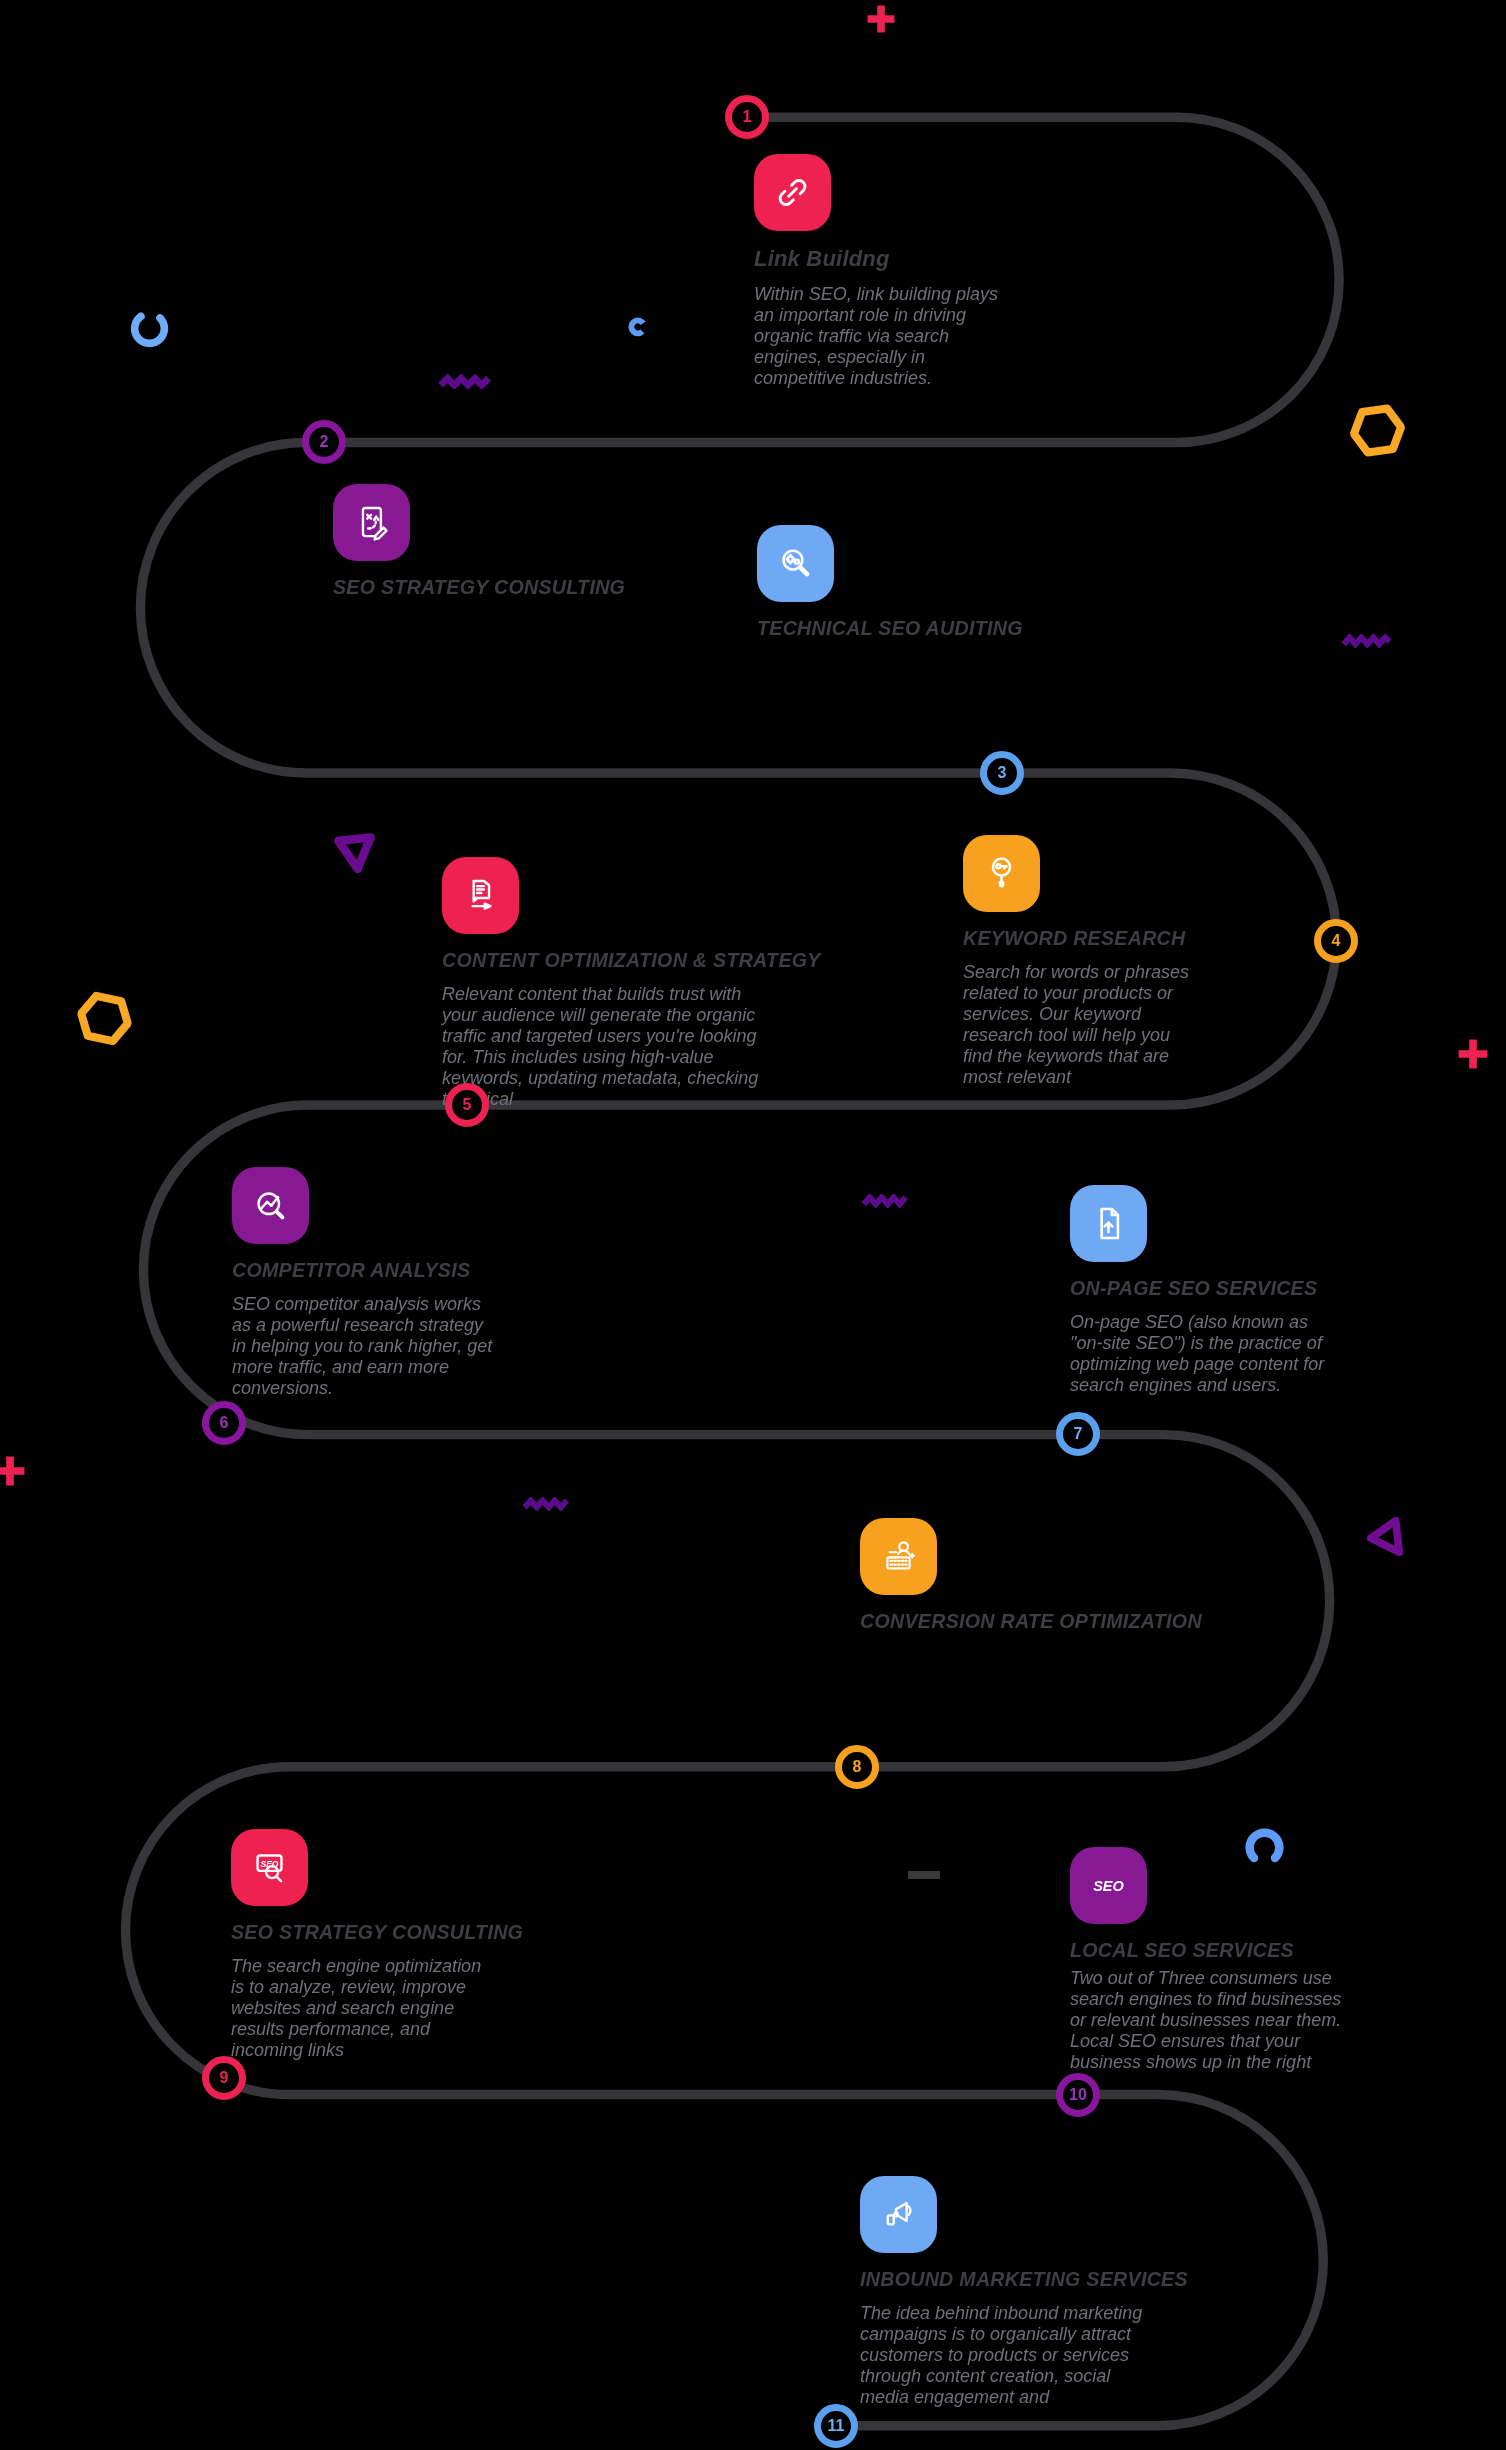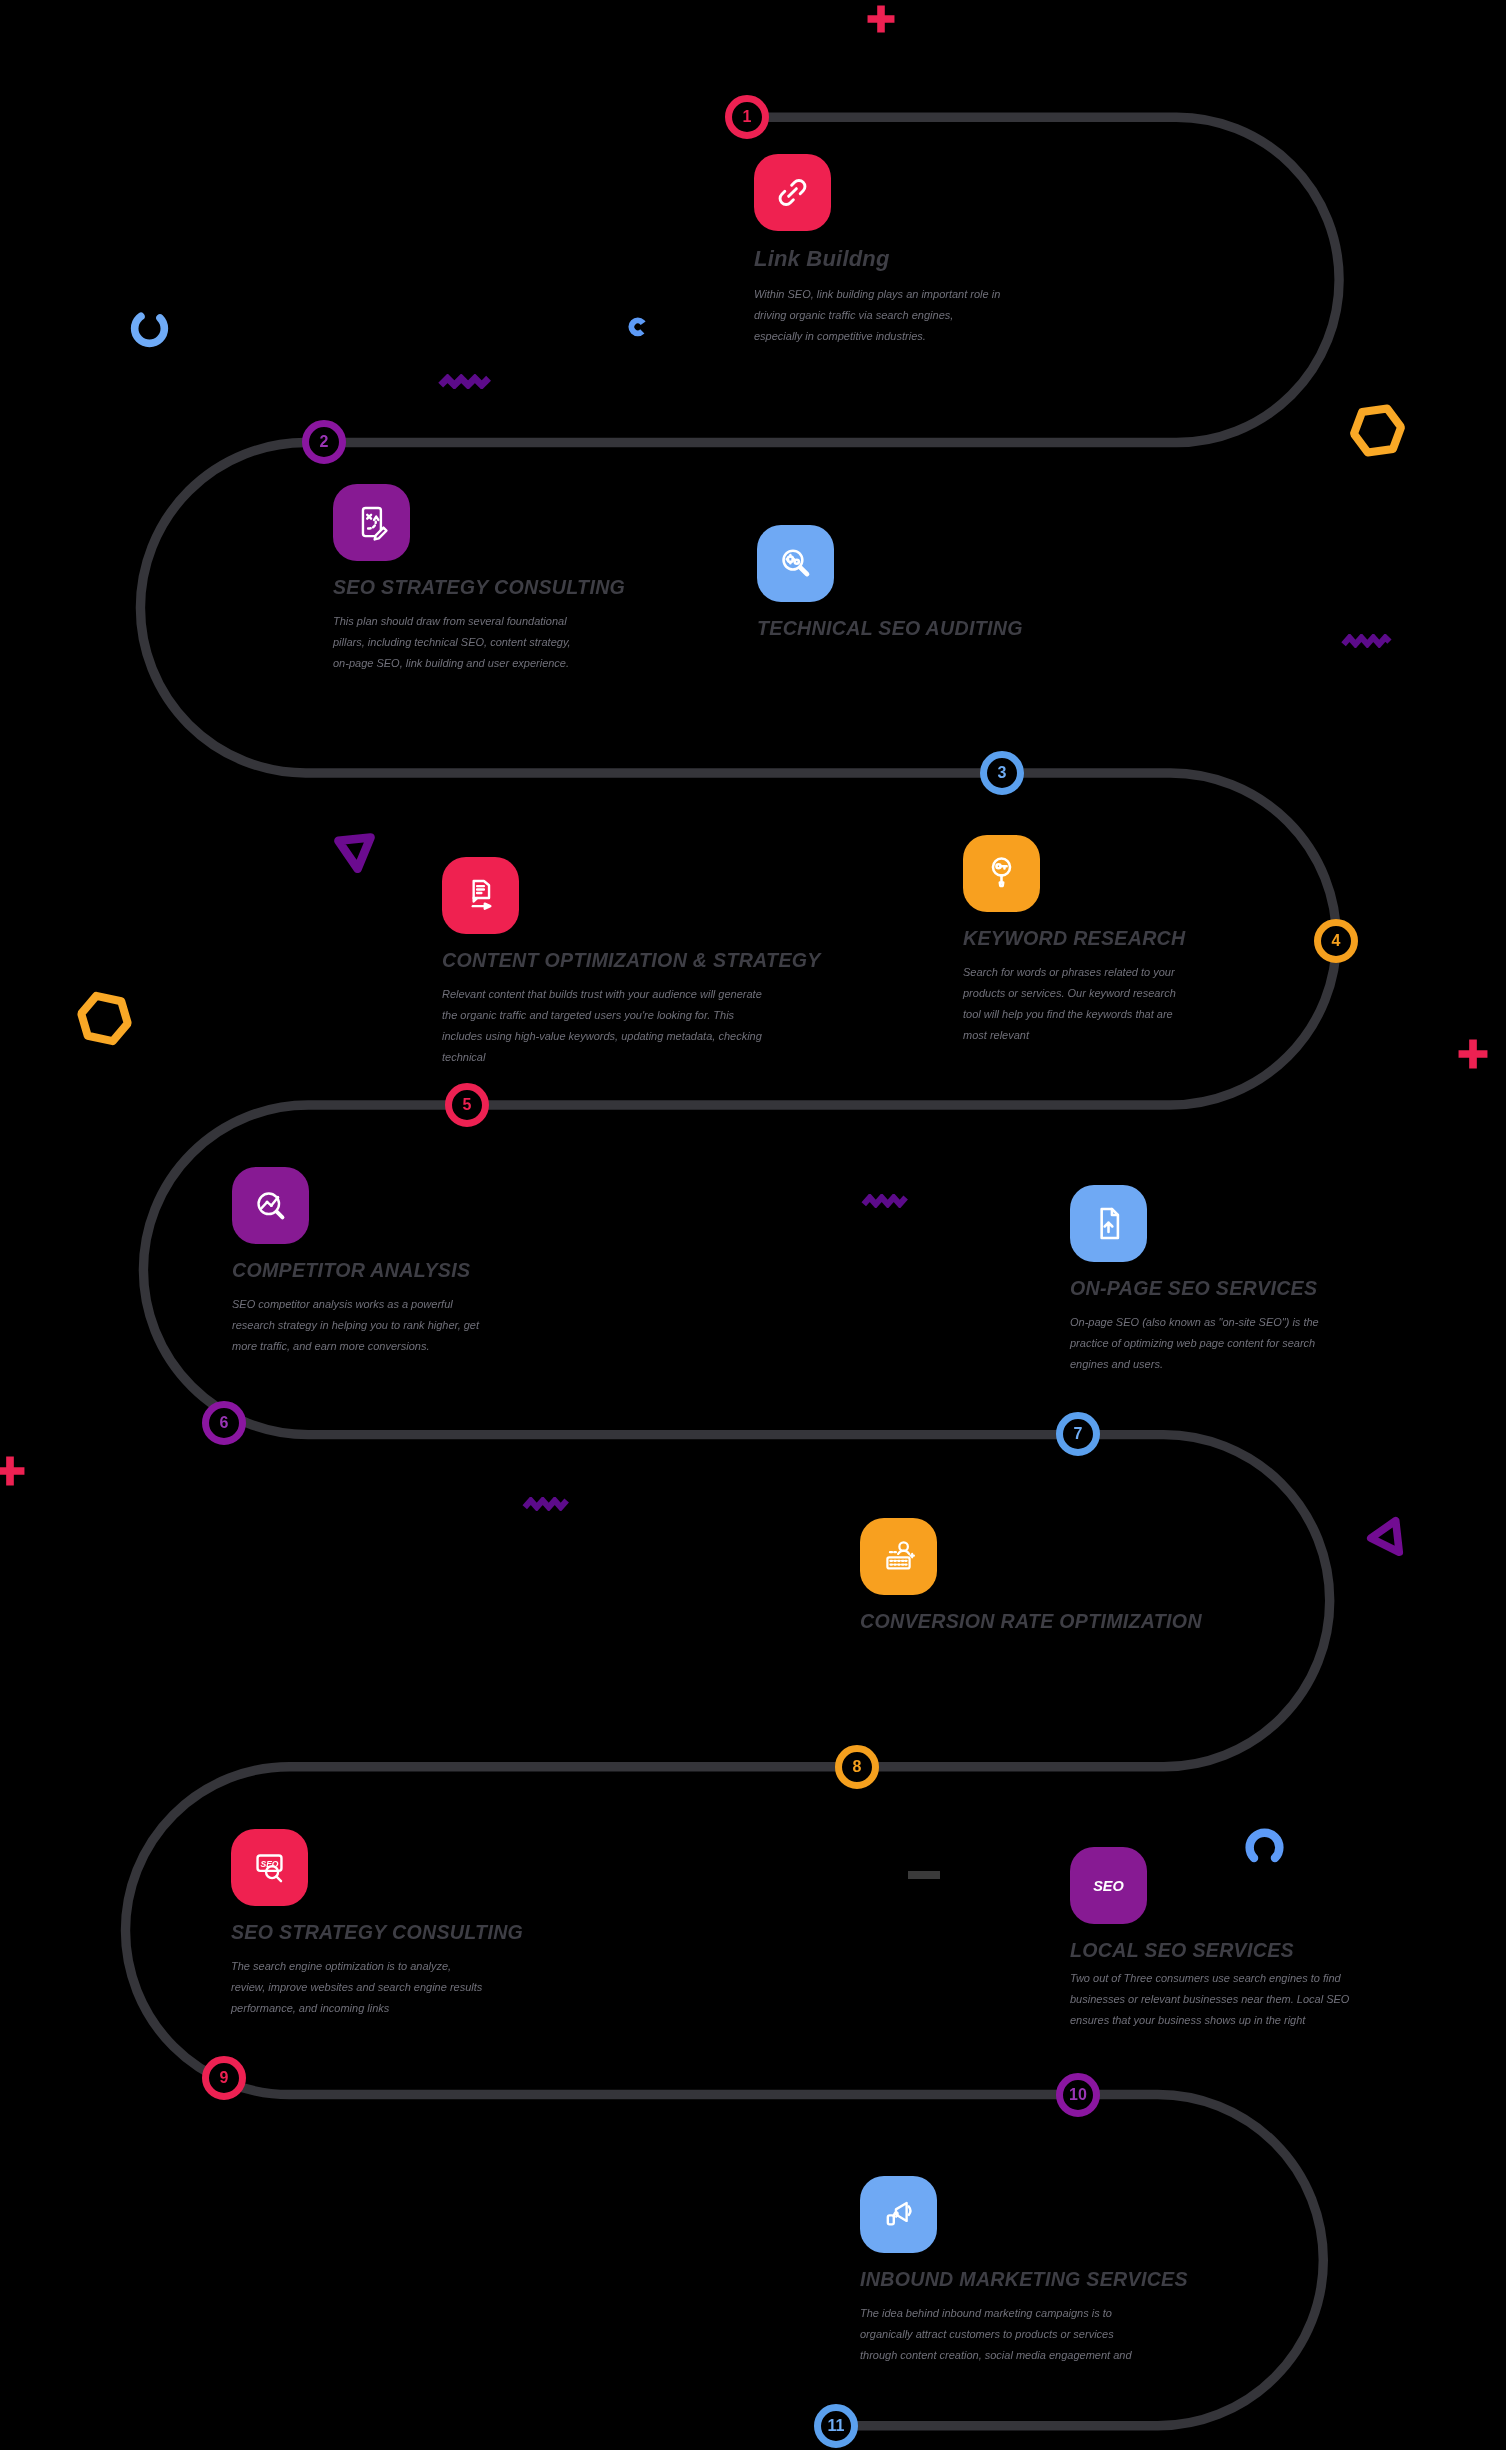--- a/index.html
+++ b/index.html
@@ -23,21 +23,21 @@
 
   
   .card{position:absolute;z-index:2;font-style:italic;}
   .icon-box{width:77px;height:77px;border-radius:24px;display:flex;align-items:center;justify-content:center;}
   .icon-box.red{background:#EF2150;}
   .icon-box.purple{background:#871A93;}
   .icon-box.blue{background:#6FA9F4;}
   .icon-box.orange{background:#F8A01F;}
   .card-title{margin:14.5px 0 0 0;font-size:19.6px;font-weight:bold;color:#3E3E45;letter-spacing:0.3px;}
   .card-title.big{font-size:22px;letter-spacing:0.2px;}
-  .card-desc{margin:12px 0 0 0;font-size:11px;line-height:21px;color:#70707A;}
+  .card-desc{margin:12px 0 0 0;font-size:18px;line-height:21px;color:#70707A;}
   .c1{left:754px;top:154px;}  .c1 .card-desc{width:248px;}
   .c2{left:333px;top:484px;}  .c2 .card-desc{width:256px;}
   .c3{left:757px;top:525px;}  .c3 .card-desc{width:256px;}
   .c4{left:963px;top:835px;} .c4 .card-desc{width:232px;}
   .c5{left:442px;top:857px;} .c5 .card-desc{width:329px;}
   .c6{left:232px;top:1167px;} .c6 .card-desc{width:263px;}
   .c7{left:1070px;top:1185px;}.c7 .card-desc{width:269px;}
   .c8{left:860px;top:1518px;}.c8 .card-desc{width:297px;}
   .c9{left:231px;top:1829px;} .c9 .card-desc{width:252px;}
   .c10{left:1070px;top:1847px;}.c10 .card-desc{width:286px;margin-top:6px;}
@@ -115,21 +115,20 @@
     <div class="icon-box purple">
       <svg width="41" height="41" viewBox="0 0 48 48" fill="none" stroke="#fff" stroke-width="2.8" stroke-linecap="round" stroke-linejoin="round">
         <rect x="14" y="7" width="21" height="33" rx="3"></rect>
         <path d="M19 15l4.5 4.5M23.5 15 19 19.5"></path>
         <path d="M20 31c6 0 9-3 9-8" stroke-dasharray="3 3"></path>
         <path d="M27 21l2.5-4 2.5 4"></path>
         <path d="M29 39l9-9 3.5 3.5-9 9-4.8 1.3z" fill="#871A93"></path>
       </svg>
     </div>
     <h3 class="card-title">SEO STRATEGY CONSULTING</h3>
-    <p class="card-desc">This plan should draw from several foundational pillars, including technical SEO, content strategy, on-page SEO, link building and user experience.</p>
   </div>
 
   <div class="card c3">
     <div class="icon-box blue">
       <svg width="41" height="41" viewBox="0 0 48 48" fill="none" stroke="#fff" stroke-width="3" stroke-linecap="round" stroke-linejoin="round">
         <circle cx="21" cy="20" r="11"></circle>
         <path d="M29.5 28.5 37.5 36.5" stroke-width="5.5"></path>
         <circle cx="18" cy="19" r="3.2"></circle>
         <circle cx="25.5" cy="22" r="2.4"></circle>
         <path d="M18 14.2v1.6M18 22.2v1.6M13.8 19h1.6M22.2 19h-1.6"></path>

